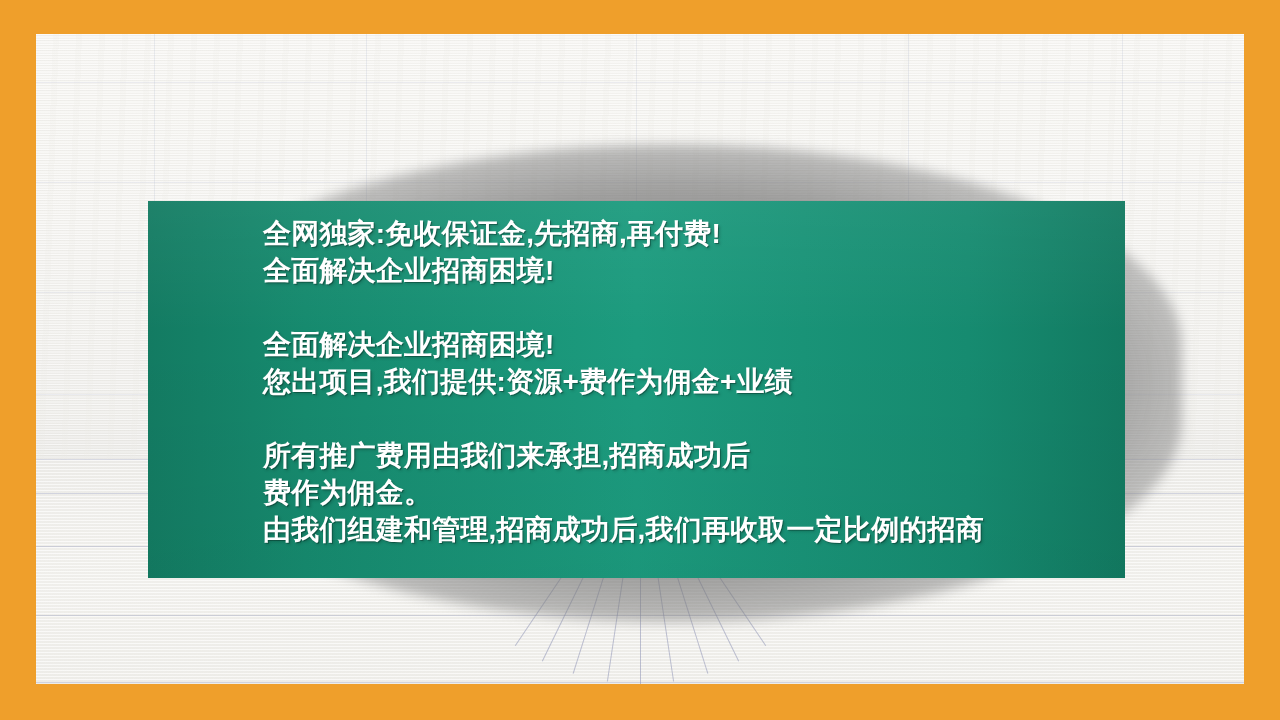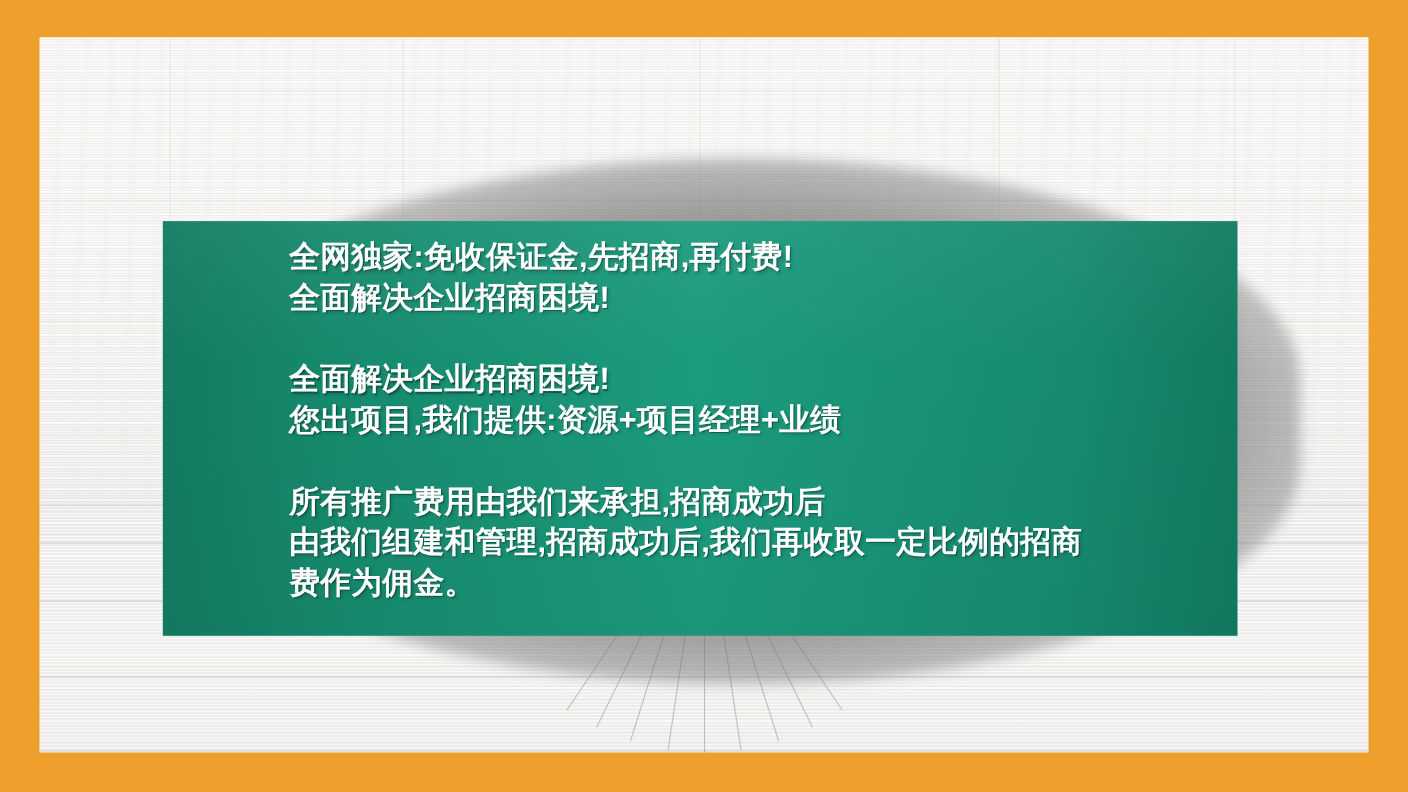--- a/index.html
+++ b/index.html
@@ -247,21 +247,21 @@
 
   </div>
 
   <div id="message-card">
     <div class="card-sheen"></div>
     <div class="card-text">
       <div class="msg-line">全网独家:免收保证金,先招商,再付费!</div>
       <div class="msg-line">全面解决企业招商困境!</div>
       <div class="msg-line blank"></div>
       <div class="msg-line">全面解决企业招商困境!</div>
-      <div class="msg-line">您出项目,我们提供:资源+项目经理+业绩</div>
+      <div class="msg-line">您出项目,我们提供:资源+费作为佣金+业绩</div>
       <div class="msg-line blank"></div>
       <div class="msg-line">所有推广费用由我们来承担,招商成功后</div>
+      <div class="msg-line">费作为佣金。</div>
       <div class="msg-line">由我们组建和管理,招商成功后,我们再收取一定比例的招商</div>
-      <div class="msg-line">费作为佣金。</div>
     </div>
   </div>
 
 </div>
 
 </body></html>

